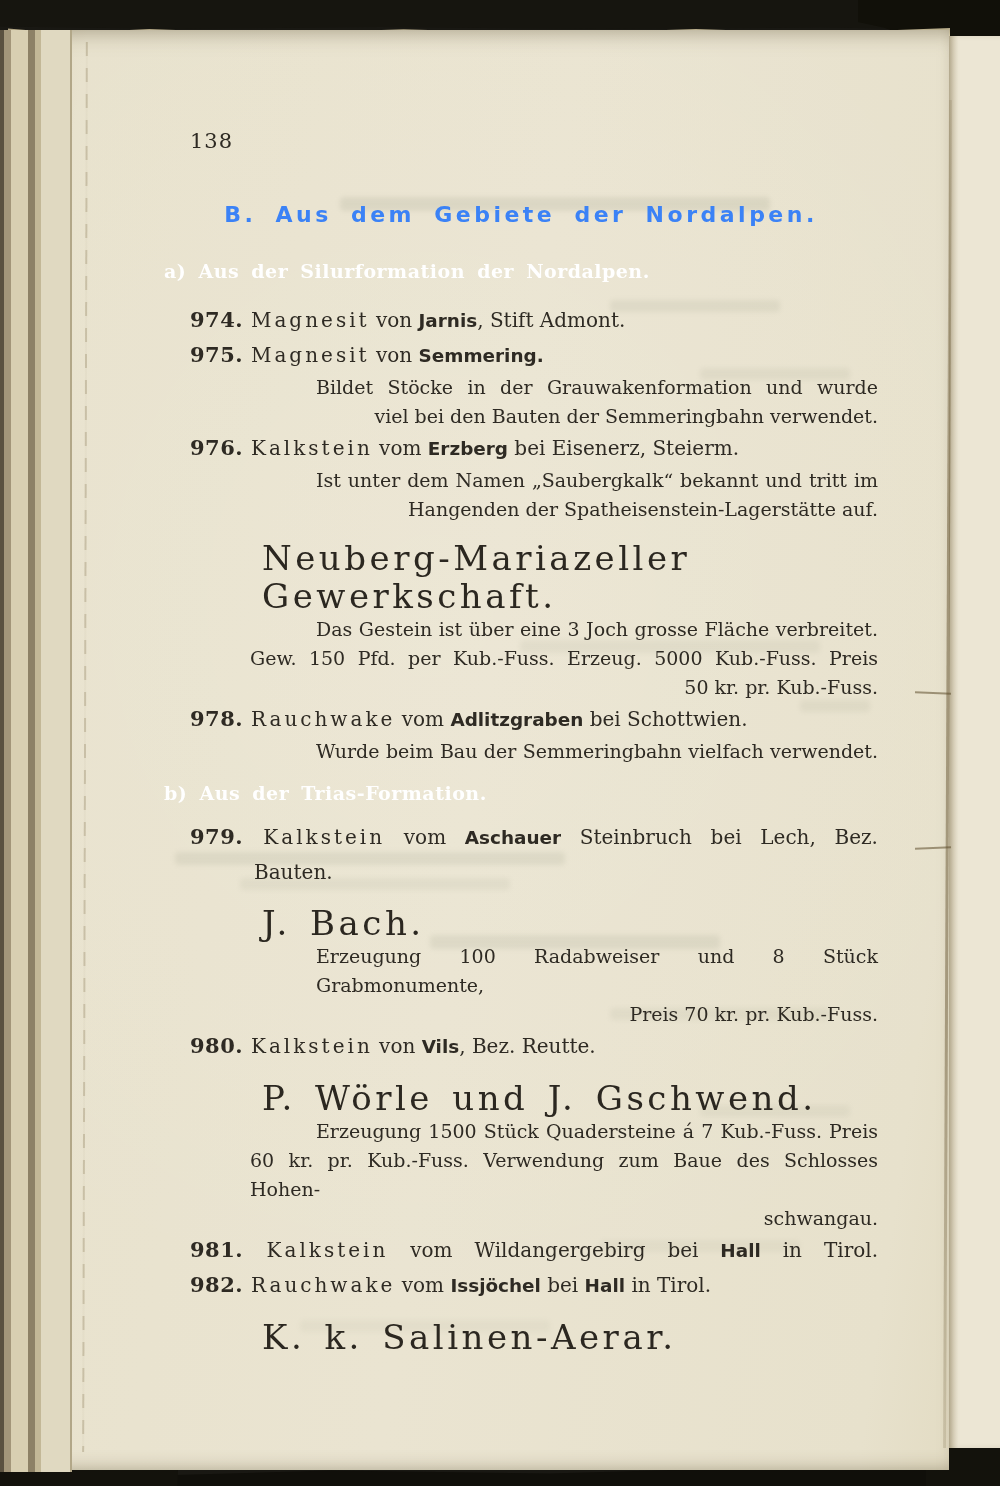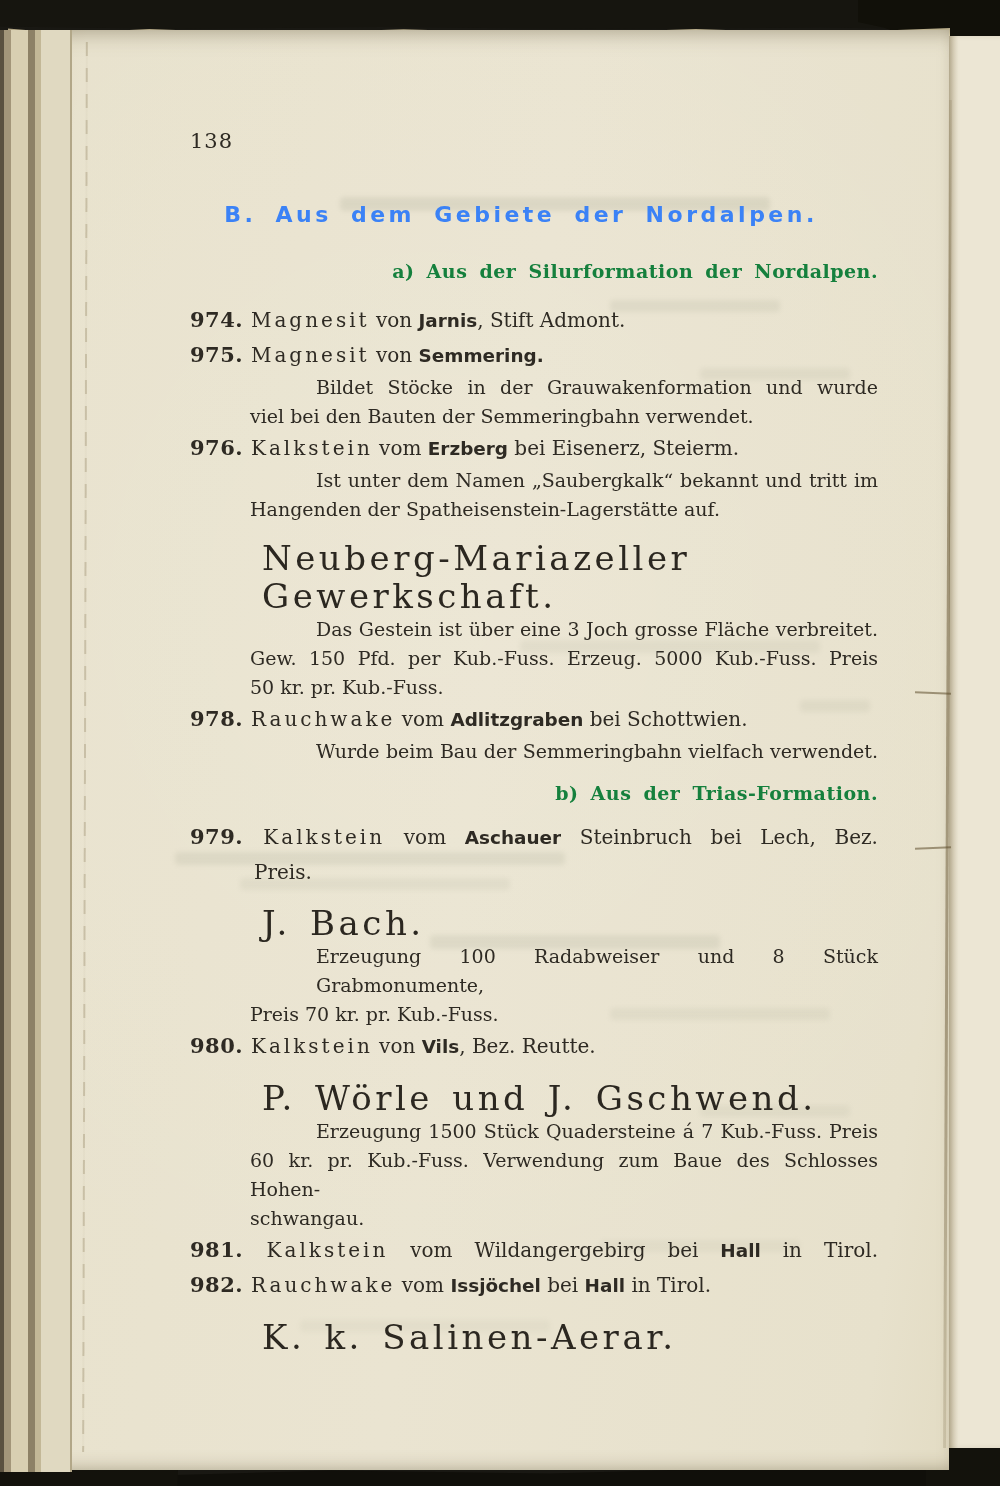--- a/index.html
+++ b/index.html
@@ -51,33 +51,33 @@
     background:repeating-linear-gradient(180deg, rgba(140,125,90,0.35) 0 14px, rgba(140,125,90,0.05) 14px 26px); transform:rotate(0.15deg); }
   
   .ghost { position:absolute; background:#8d917a; filter:blur(2.5px); border-radius:4px; }
   
   .content { position:absolute; left:190px; top:0; width:688px; color:#2e2a23; }
   .block { margin:0; }
   .b-pagenum { margin-top:128px; font-size:21px; line-height:26px; letter-spacing:1px; }
   .b-heading-main { margin-top:44px; text-align:center; margin-left:-26px;
     font-family:"DejaVu Sans","Liberation Sans",sans-serif; font-weight:700;
     font-size:22px; line-height:34px; letter-spacing:3.5px; word-spacing:8px; color:#3b82f6; }
-  .b-heading-a, .b-heading-b { text-align:right; margin-left:-26px; font-weight:700;
-    font-size:19px; line-height:26px; letter-spacing:0.5px; word-spacing:5px; color:#15803d; }
+  .b-heading-a, .b-heading-b { text-align:left; margin-left:-26px; font-weight:700;
+    font-size:19px; line-height:26px; letter-spacing:0.5px; word-spacing:5px; color:#ffffff; }
   .b-heading-a { margin-top:26px; margin-bottom:19px; }
   .b-heading-b { margin-top:14px; margin-bottom:14px; }
   .b-entry .line { font-size:20px; line-height:34px; }
   .b-note .line { font-size:19px; line-height:29px; }
   .b-company { margin-top:15px; font-size:34px; line-height:38px; letter-spacing:3.5px; word-spacing:5px; padding-left:72px; color:#2b2720; }
   .line { white-space:nowrap; }
   .line.just { white-space:normal; text-align:justify; text-align-last:justify; }
   .ind-first  { padding-left:0; }
   .ind-cont   { padding-left:64px; }
   .ind-nfirst { padding-left:126px; }
-  .ind-ncont  { padding-left:60px; }
+  .ind-ncont  { padding-left:60px;text-align:right; }
   .seg-num { font-weight:700; font-size:21px; letter-spacing:0.5px; }
   .seg-sp  { letter-spacing:3px; }
   .seg-sa  { font-family:"DejaVu Sans","Liberation Sans",sans-serif; font-weight:700; font-size:0.92em; }
   .seg-pl  { }
 </style>
 </head>
 <body>
 
 <div class="scan">
 
@@ -146,21 +146,21 @@
       </div>
       <div class="block b-entry">
         <div class="line ind-first"><span class="seg-num">978. </span><span class="seg-sp">Rauchwake</span><span class="seg-pl"> vom </span><span class="seg-sa">Adlitzgraben</span><span class="seg-pl"> bei Schottwien.</span></div>
       </div>
       <div class="block b-note">
         <div class="line ind-nfirst just"><span class="seg-pl">Wurde beim Bau der Semmeringbahn vielfach verwendet.</span></div>
       </div>
       <div class="block b-heading-b"><span>b) Aus der Trias-Formation.</span></div>
       <div class="block b-entry">
         <div class="line ind-first just"><span class="seg-num">979. </span><span class="seg-sp">Kalkstein</span><span class="seg-pl"> vom </span><span class="seg-sa">Aschauer</span><span class="seg-pl"> Steinbruch bei Lech, Bez.</span></div>
-        <div class="line ind-cont"><span class="seg-pl">Preis.</span></div>
+        <div class="line ind-cont"><span class="seg-pl">Bauten.</span></div>
       </div>
       <div class="block b-company"><span>J. Bach.</span></div>
       <div class="block b-note">
         <div class="line ind-nfirst just"><span class="seg-pl">Erzeugung 100 Radabweiser und 8 Stück Grabmonumente,</span></div>
         <div class="line ind-ncont"><span class="seg-pl">Preis 70 kr. pr. Kub.-Fuss.</span></div>
       </div>
       <div class="block b-entry">
         <div class="line ind-first"><span class="seg-num">980. </span><span class="seg-sp">Kalkstein</span><span class="seg-pl"> von </span><span class="seg-sa">Vils</span><span class="seg-pl">, Bez. Reutte.</span></div>
       </div>
       <div class="block b-company"><span>P. Wörle und J. Gschwend.</span></div>

